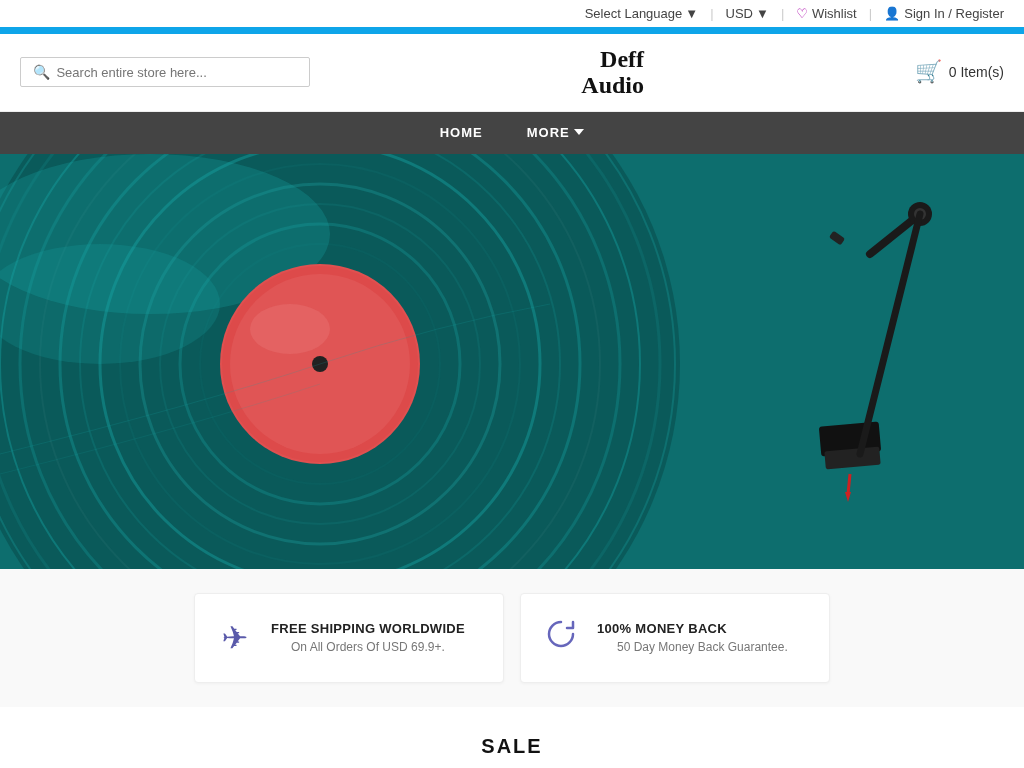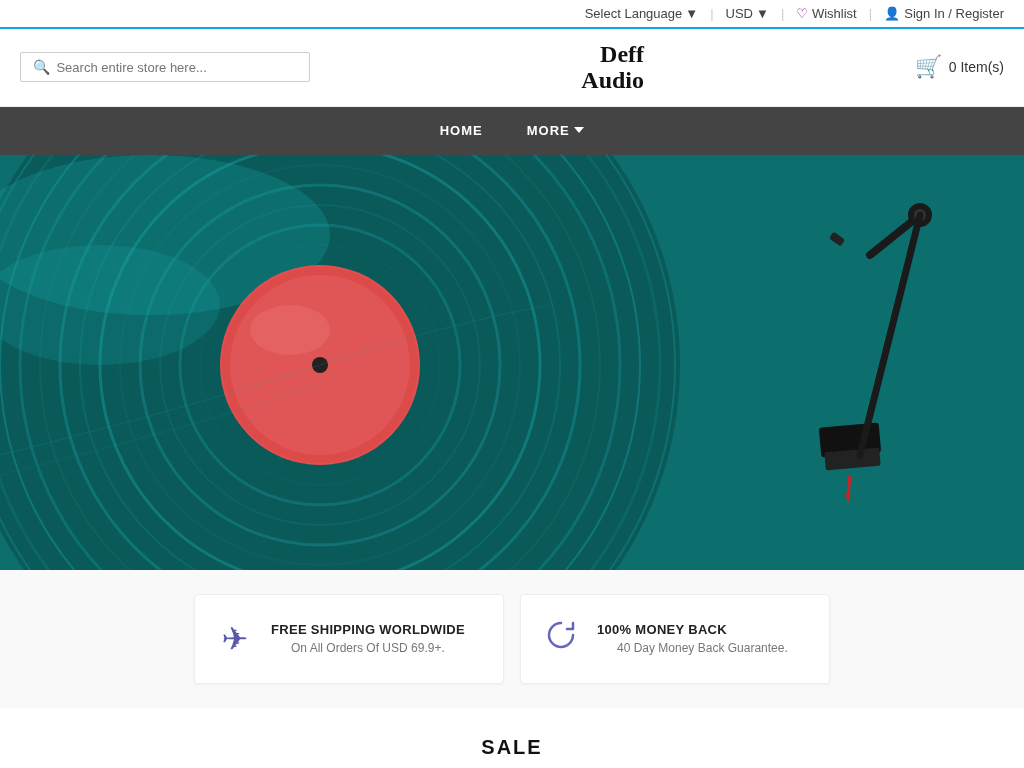--- a/index.html
+++ b/index.html
@@ -1,21 +1,21 @@
 <!DOCTYPE html>
 <html><head>
   <meta charset="utf-8">
   <style>
     * { margin: 0; padding: 0; box-sizing: border-box; }
     body { font-family: Arial, sans-serif; background: #fff; width: 1024px; overflow-x: hidden; }
 
     
     .top-bar {
       background: #fff;
-      border-bottom: 2px solid #0ea5e9;
+      border-bottom: 7px solid #0ea5e9;
       display: flex;
       justify-content: flex-end;
       align-items: center;
       padding: 6px 20px;
       font-size: 13px;
       color: #444;
       gap: 8px;
     }
     .top-bar .divider { color: #ccc; margin: 0 4px; }
     .top-bar .select-lang { display: flex; align-items: center; gap: 3px; cursor: pointer; }
@@ -73,21 +73,21 @@
     }
     .cart-icon { font-size: 22px; color: #333; }
 
     
     .nav-bar {
       background: #444;
       display: flex;
       justify-content: center;
       align-items: center;
       padding: 0;
-      height: 48px;
+      height: 42px;
     }
     .nav-bar a {
       color: #fff;
       text-decoration: none;
       font-size: 13px;
       font-weight: 600;
       letter-spacing: 1px;
       padding: 14px 22px;
       display: inline-block;
       text-transform: uppercase;
@@ -278,21 +278,21 @@
 
   <div class="feature-card">
     <div class="feature-icon">
       <svg width="36" height="36" viewBox="0 0 36 36" fill="none" xmlns="http://www.w3.org/2000/svg">
         <path d="M18 6C11.4 6 6 11.4 6 18s5.4 12 12 12 12-5.4 12-12" stroke="#6666bb" stroke-width="2.5" fill="none" stroke-linecap="round"></path>
         <path d="M30 6v6h-6" stroke="#6666bb" stroke-width="2.5" fill="none" stroke-linecap="round" stroke-linejoin="round"></path>
       </svg>
     </div>
     <div class="feature-text">
       <h3>100% MONEY BACK</h3>
-      <p>40 Day Money Back Guarantee.</p>
+      <p>50 Day Money Back Guarantee.</p>
     </div>
   </div>
 </div>
 
 <div class="sale-section">
   <h2 class="sale-title">SALE</h2>
 
 </div>
 
 </body></html>

